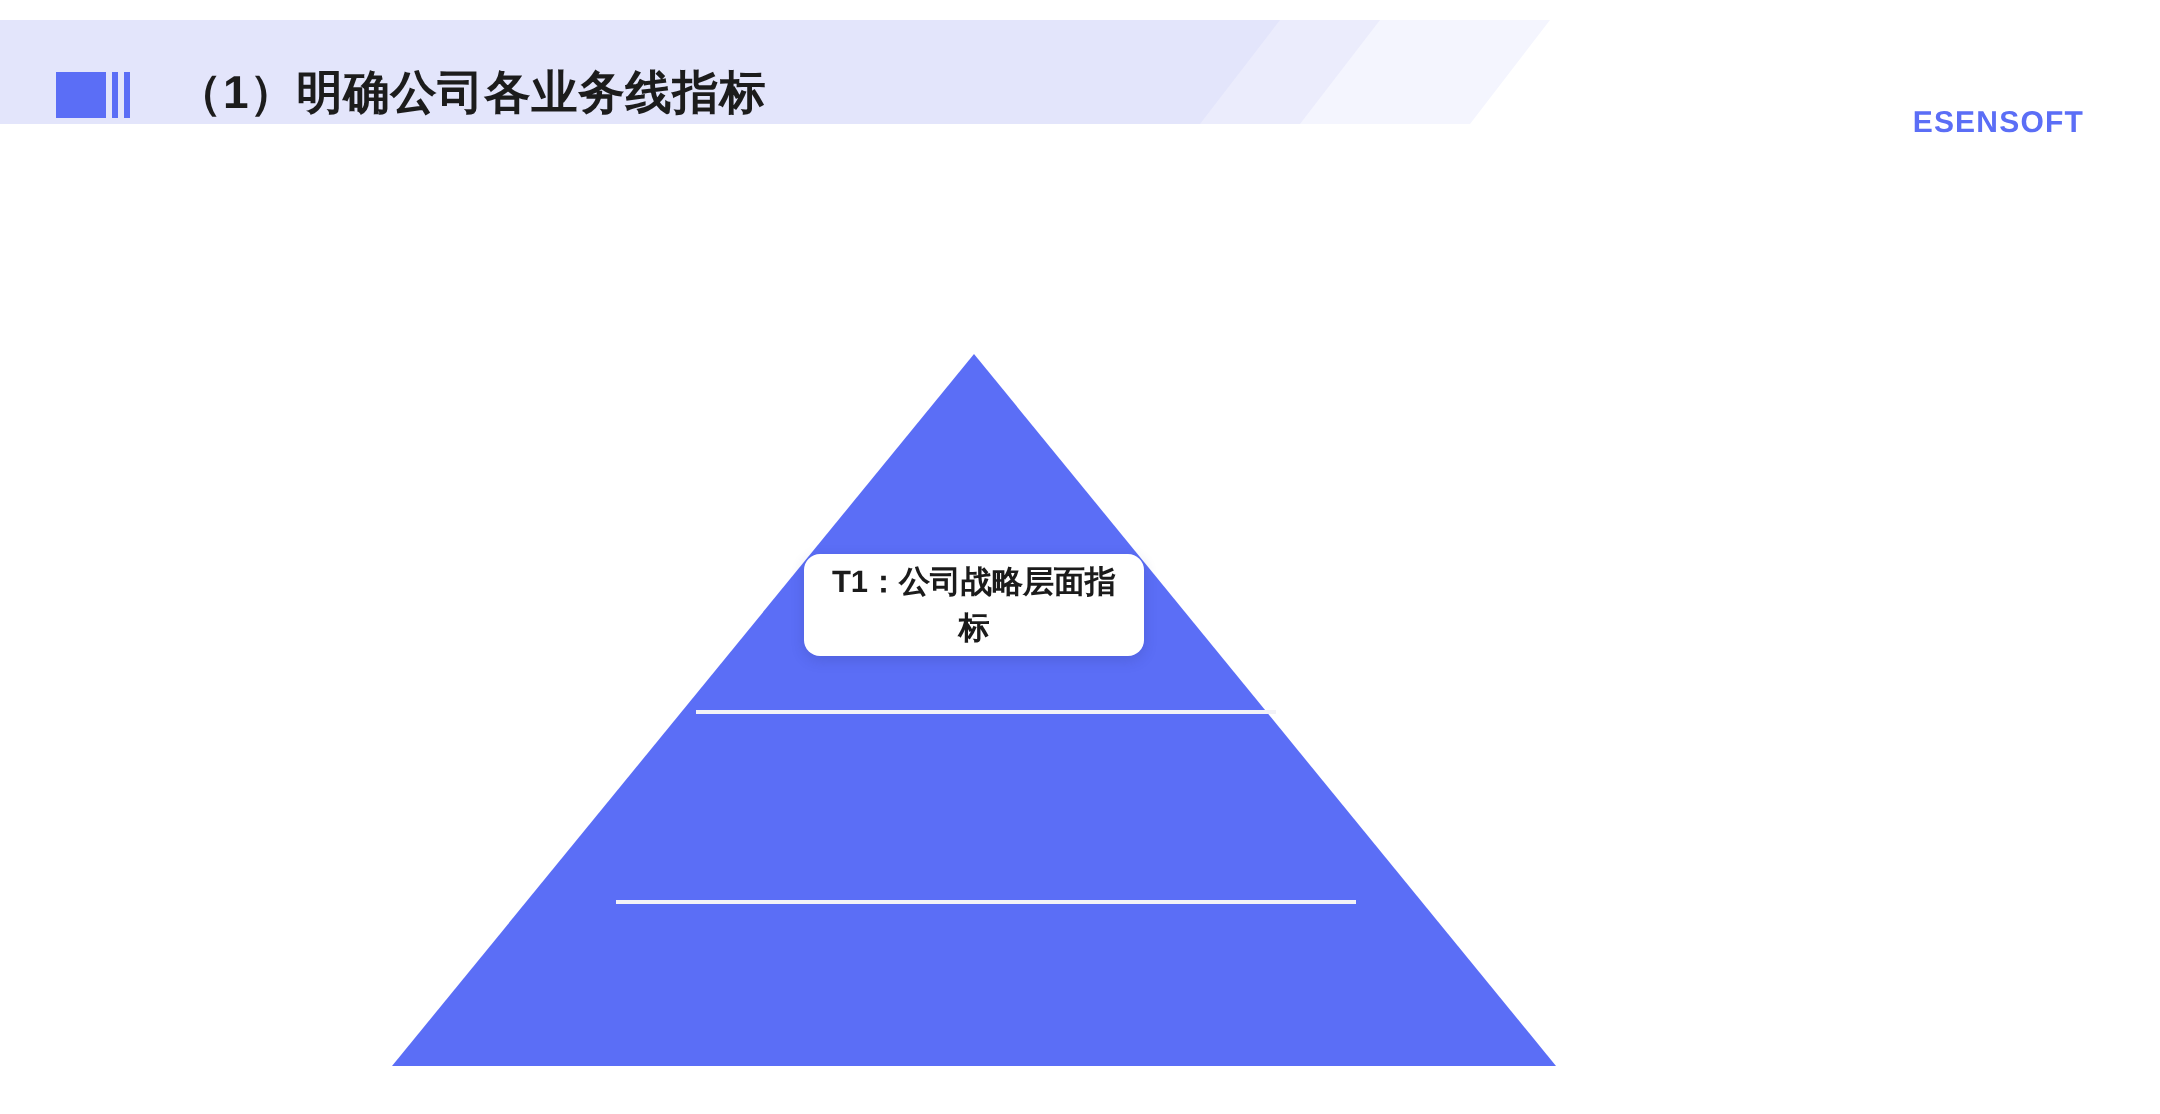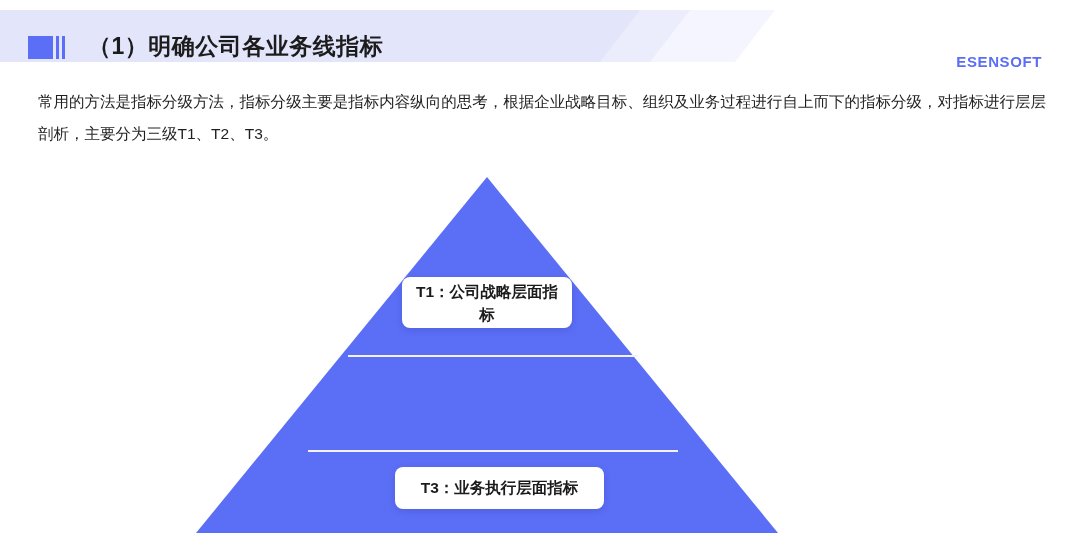--- a/index.html
+++ b/index.html
@@ -71,24 +71,22 @@
       <div class="sq"></div>
       <div class="bar"></div>
       <div class="bar"></div>
     </div>
 
     <div class="hdr-title">（1）明确公司各业务线指标</div>
 
     <div class="brand">ESENSOFT</div>
   </div>
 
-  <div class="para">常用的方法是指标分级方法，指标分级主要是指标内容纵向的思考，根据企业战略目标、组织及业务过程进行自上而下的指标分级，对指标进行层层剖析，主要分为三级T1、T2、T3。</div>
 
   <div class="pyramid-area">
     <div class="pyramid"></div>
     <div class="divider div-1"></div>
     <div class="divider div-2"></div>
 
     <div class="tbox tbox-1">T1：公司战略层面指标</div>
-    <div class="tbox tbox-3">T3：业务执行层面指标</div>
   </div>
 
 </div>
 
 </body></html>

